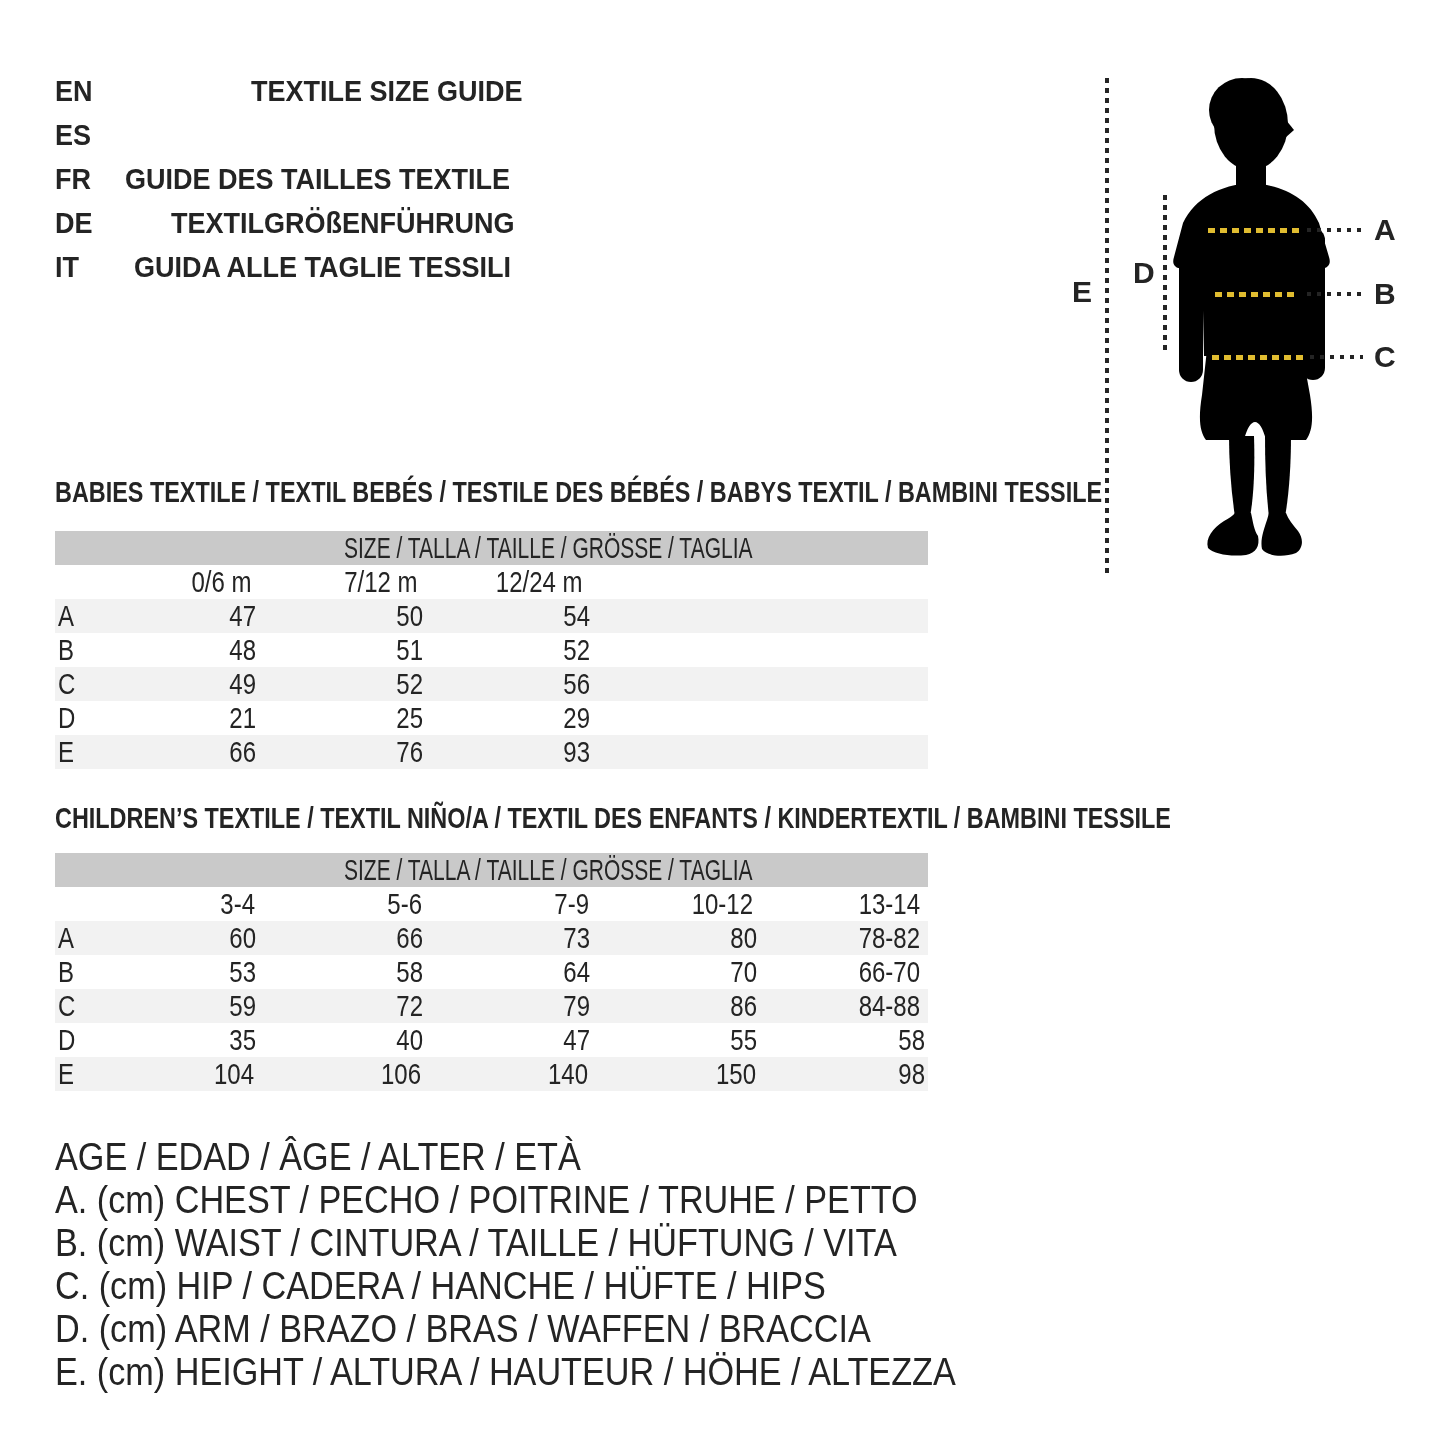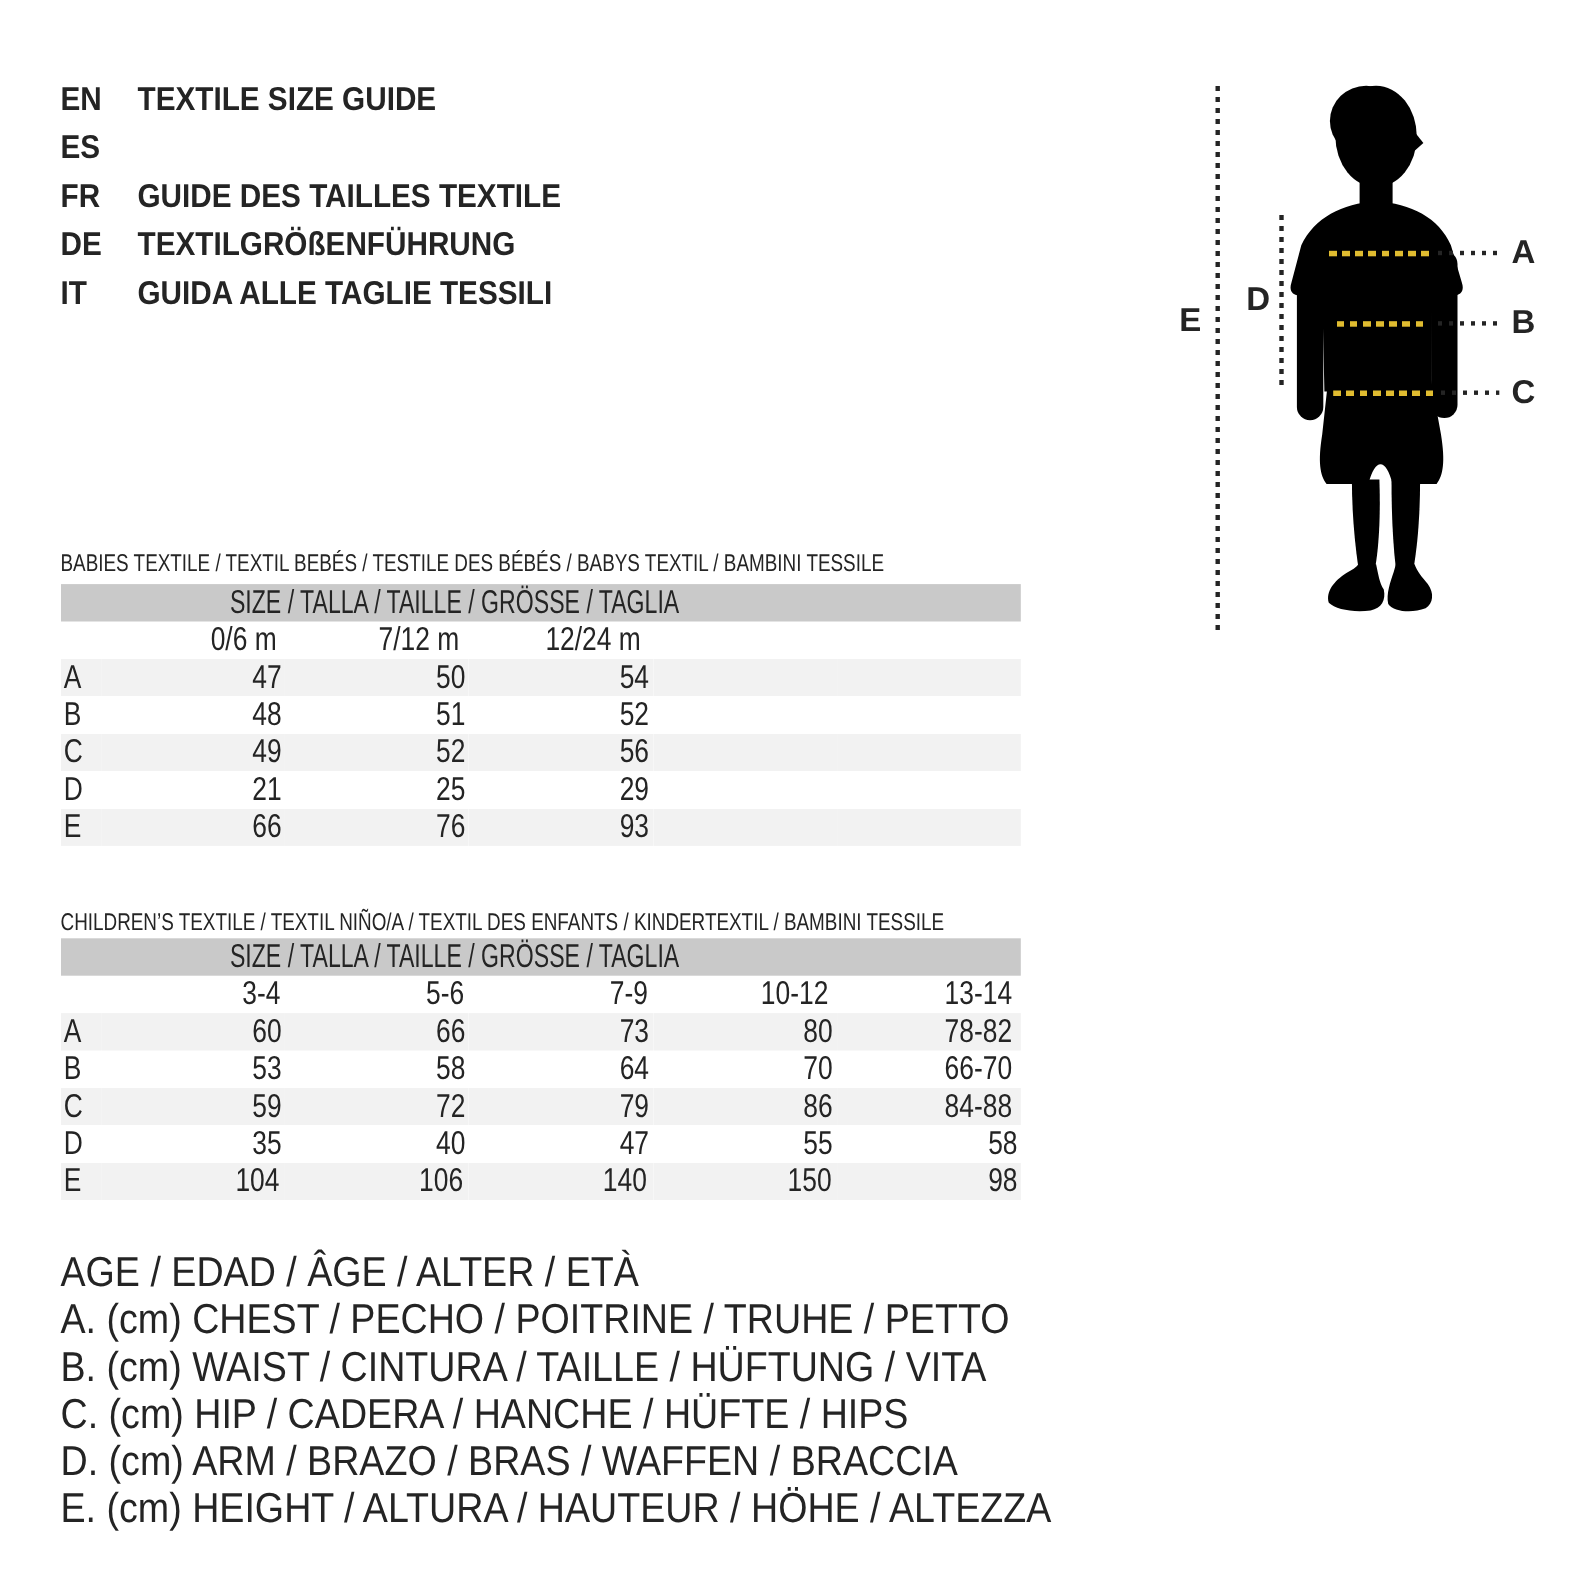--- a/index.html
+++ b/index.html
@@ -6,43 +6,43 @@
   body{position:relative;font-family:"Liberation Sans",sans-serif;color:var(--text,#242424);}
   .sx90,.sx80,.sx78,.sx70{display:inline-block;transform-origin:left center;white-space:nowrap;}
   .sx90{transform:scaleX(0.90);}
   .sx80{transform:scaleX(0.80);}
   .sx78{transform:scaleX(0.78);}
   .sx70{transform:scaleX(0.70);}
   .ctr{transform-origin:center center;}
 
   
   .lang-block{position:absolute;left:55px;top:69px;font-size:30px;font-weight:700;}
-  .lang-row{height:44px;line-height:44px;display:flex;}
+  .lang-row{height:44px;line-height:44px;display:flex;justify-content:space-between;}
   .lang-code{width:70px;}
 
   
   .figure{position:absolute;left:1050px;top:60px;width:380px;height:540px;}
   .figure svg{position:absolute;left:100px;top:10px;}
   .figure svg *{fill:var(--silhouette,#000);}
   .vdots{position:absolute;width:4px;background:repeating-linear-gradient(to bottom,var(--text,#1a1a1a) 0 5px,transparent 5px 10px);}
   .ydash{position:absolute;height:5px;background:repeating-linear-gradient(to right,var(--accent-dash,#e0bc30) 0 7px,transparent 7px 12px);}
   .bdash{position:absolute;height:4px;background:repeating-linear-gradient(to right,var(--text,#1a1a1a) 0 4px,transparent 4px 10px);}
   .fig-label{position:absolute;font-size:30px;font-weight:700;line-height:30px;}
 
   
-  .section-title{position:absolute;left:55px;font-size:22px;font-weight:400;line-height:34px;white-space:nowrap;margin-top:20px;}
+  .section-title{position:absolute;left:55px;font-size:30px;font-weight:700;line-height:34px;white-space:nowrap;}
 
   
   .size-table{position:absolute;left:55px;width:873px;border-collapse:collapse;table-layout:fixed;font-size:30px;font-weight:400;}
   .size-table td{padding:0;overflow:hidden;}
   .size-table col.c0{width:37px;}
   .size-table col.cd{width:167px;}
   .size-table tr{height:34px;}
   .size-table tr.bar{height:34px;background:var(--table-header-bg,#c9c9c9);}
-  .size-table tr.bar td{text-align:center;padding-left:18px;}
+  .size-table tr.bar td{text-align:right;padding-left:18px;}
   .size-table tr.cols{height:33px;}
   .size-table td.v{text-align:right;}
   .size-table td.l{text-align:left;padding-left:3px;}
   .size-table tr.stripe{background:var(--row-stripe,#f2f2f2);}
 
   
   .legend{position:absolute;left:55px;top:1136px;font-size:38px;font-weight:400;}
   .legend-line{height:43px;line-height:43px;}
 </style>
 </head>

